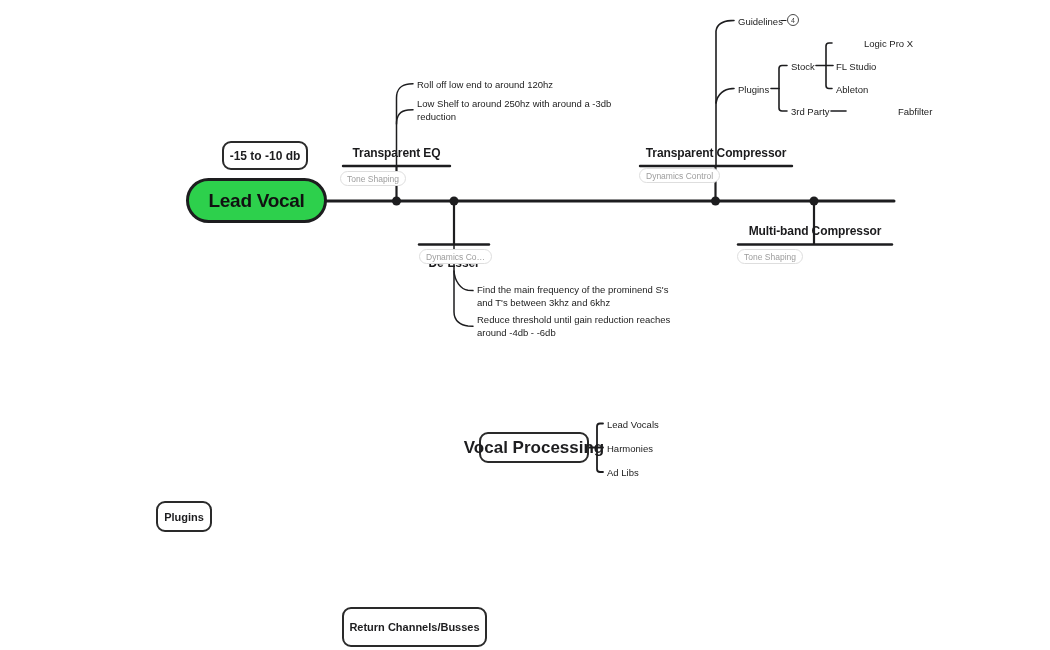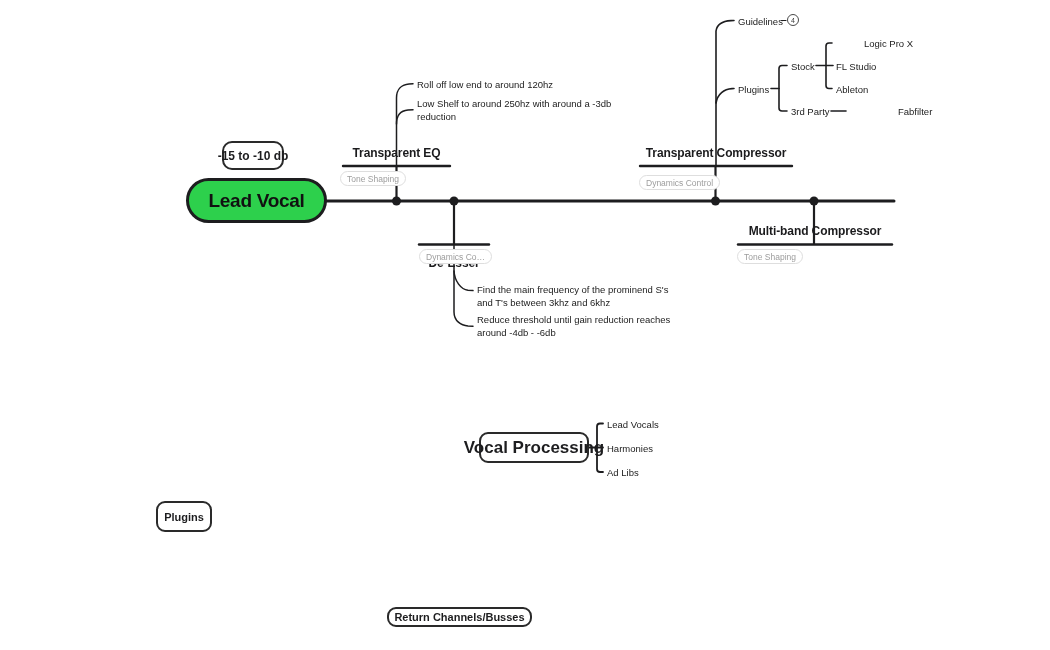--- a/index.html
+++ b/index.html
@@ -23,24 +23,24 @@
     box-sizing:border-box;
   }
 
   
   .box{
     background:#fff;border:2px solid #2a2a2a;border-radius:9px;
     display:flex;align-items:center;justify-content:center;
     font-weight:700;font-size:17px;color:#1d1d1f;
     box-sizing:border-box;white-space:nowrap;
   }
-  .box.level{left:222px;top:141px;width:62px;height:29px;font-size:12px;border-radius:10px;}
+  .box.level{left:222px;top:141px;width:86px;height:29px;font-size:12px;}
   .box.vproc{left:479px;top:432px;width:110px;height:31px;}
   .box.plugins{left:156px;top:501px;width:56px;height:31px;font-size:11px;}
-  .box.returns{left:342px;top:607px;width:145px;height:20px;font-size:11px;margin-left:45px;}
+  .box.returns{left:342px;top:607px;width:145px;height:40px;font-size:11px;}
 
   
   .branch-label{
     transform:translate(-50%,-50%);
     font-weight:700;font-size:12px;letter-spacing:-0.1px;color:#1b1b1d;
     white-space:nowrap;
   }
 
   
   .tag{
@@ -119,21 +119,21 @@
 reduction</div>
 
   <div class="abs branch-label" style="left:454px;top:231px;margin-top:32px;">De-Esser</div>
   <div class="abs tag" style="left:419px;top:249px;">Dynamics Co…</div>
   <div class="abs note" style="left:477px;top:283px;">Find the main frequency of the prominend S's
 and T's between 3khz and 6khz</div>
   <div class="abs note" style="left:477px;top:313px;">Reduce threshold until gain reduction reaches
 around -4db - -6db</div>
 
   <div class="abs branch-label" style="left:716px;top:153px;">Transparent Compressor</div>
-  <div class="abs tag" style="left:639px;top:175px;text-align:right;">Dynamics Control</div>
+  <div class="abs tag" style="left:639px;top:168px;text-align:right;">Dynamics Control</div>
 
   <div class="abs leaf" style="left:738px;top:20.5px;">Guidelines</div>
   <div class="abs badge">4</div>
   <div class="abs leaf" style="left:738px;top:88.5px;">Plugins</div>
   <div class="abs leaf" style="left:791px;top:65.5px;">Stock</div>
   <div class="abs leaf" style="left:836px;top:43px;margin-left:28px;">Logic Pro X</div>
   <div class="abs leaf" style="left:836px;top:65.5px;">FL Studio</div>
   <div class="abs leaf" style="left:836px;top:88.5px;">Ableton</div>
   <div class="abs leaf" style="left:791px;top:111px;">3rd Party</div>
   <div class="abs leaf" style="left:850px;top:111px;padding-left:48px;">Fabfilter</div>

